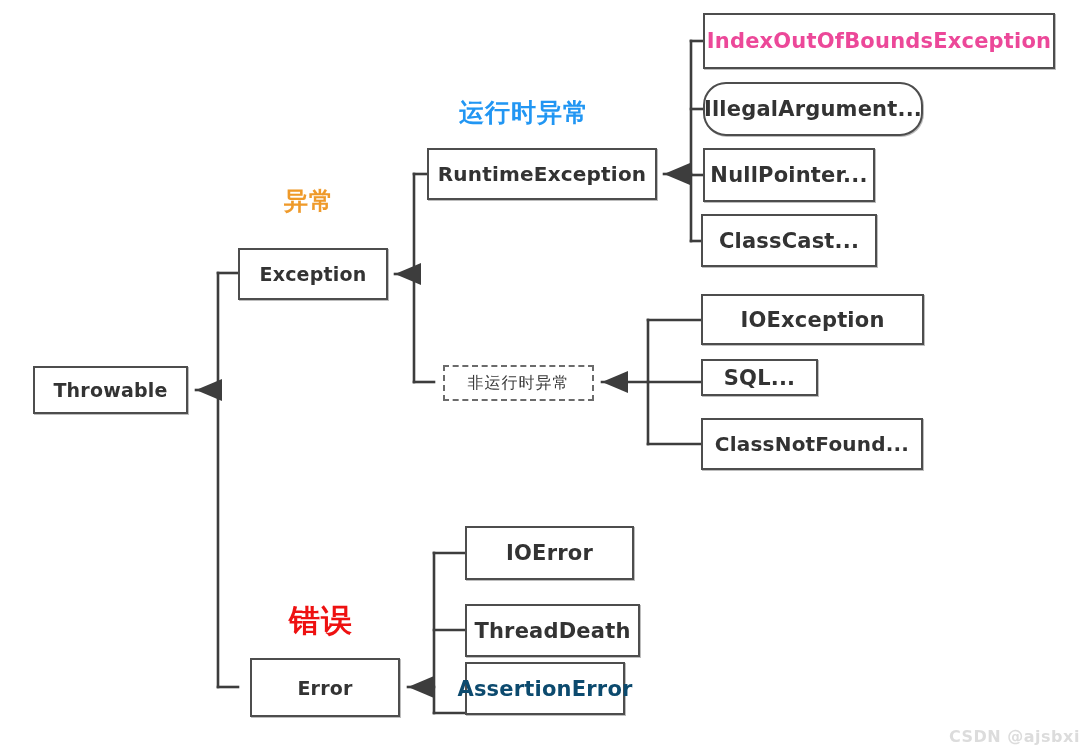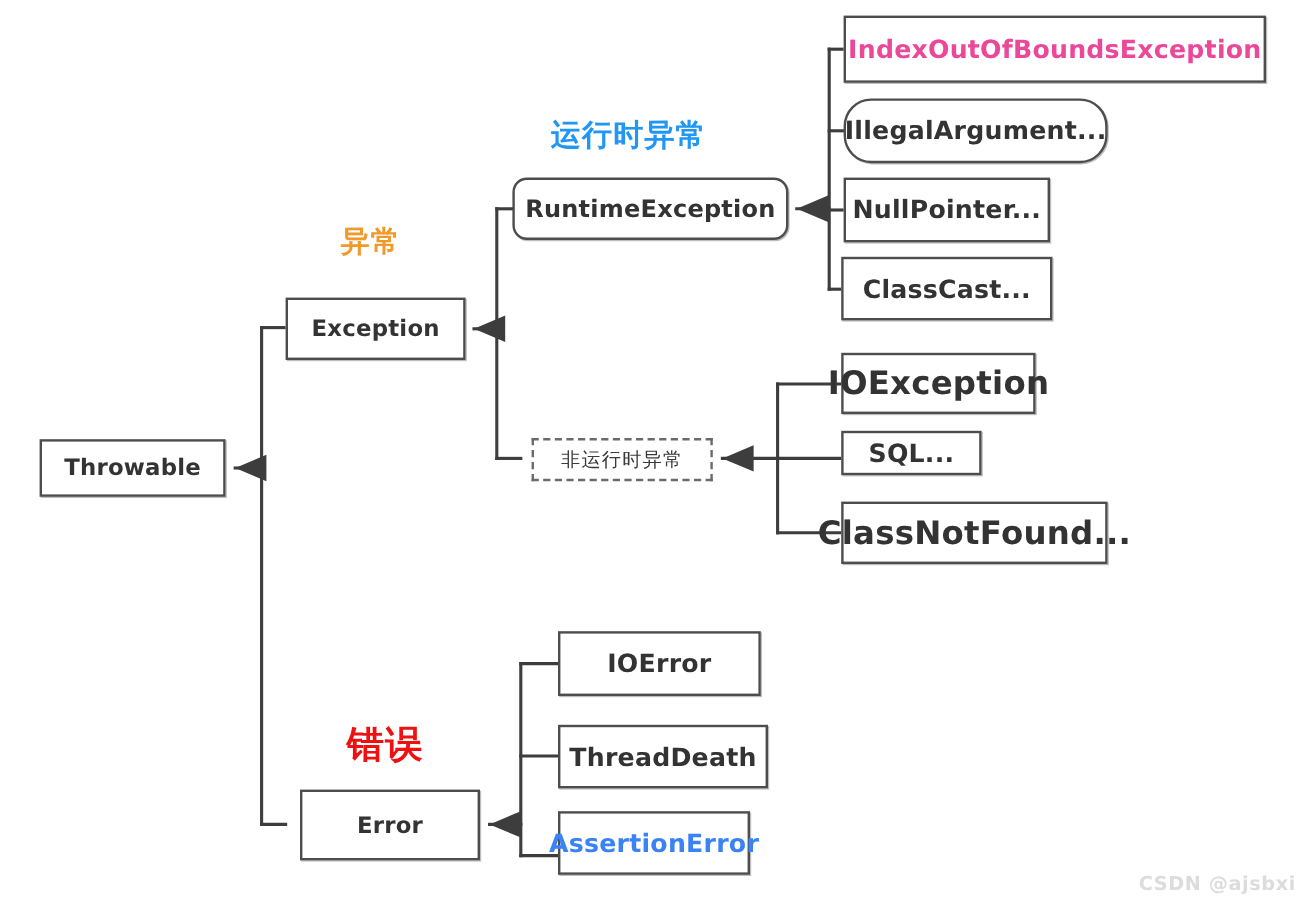--- a/index.html
+++ b/index.html
@@ -92,33 +92,33 @@
       <line x1="434" y1="553" x2="465" y2="553" stroke="#3d3d3d" stroke-width="2.6" stroke-linecap="square"></line>
       <line x1="434" y1="630" x2="465" y2="630" stroke="#3d3d3d" stroke-width="2.6" stroke-linecap="square"></line>
       <line x1="434" y1="713" x2="465" y2="713" stroke="#3d3d3d" stroke-width="2.6" stroke-linecap="square"></line>
       <line x1="408" y1="687" x2="434" y2="687" stroke="#3d3d3d" stroke-width="2.6" stroke-linecap="square"></line>
       <polygon points="408,687 434,676 434,698" fill="#3d3d3d"></polygon>
     </svg>
 
   <div id="nodes-layer">
       <div class="node" style="left: 33px; top: 366px; width: 155px; height: 48px; font-size: 19px; border-color: rgb(77, 77, 77); color: rgb(51, 51, 51);">Throwable</div>
       <div class="node" style="left: 238px; top: 248px; width: 150px; height: 52px; font-size: 19px; border-color: rgb(77, 77, 77); color: rgb(51, 51, 51);">Exception</div>
-      <div class="node" style="left: 427px; top: 148px; width: 230px; height: 52px; font-size: 20px; border-color: rgb(77, 77, 77); color: rgb(51, 51, 51); border-radius: 12px;">RuntimeException</div>
+      <div class="node" style="left: 427px; top: 148px; width: 230px; height: 52px; font-size: 20px; border-color: rgb(77, 77, 77); color: rgb(51, 51, 51);">RuntimeException</div>
       <div class="node dashed" style="left: 443px; top: 365px; width: 151px; height: 36px; font-size: 16px; border-color: rgb(107, 107, 107); color: rgb(58, 58, 58);">非运行时异常</div>
       <div class="node" style="left: 250px; top: 658px; width: 150px; height: 59px; font-size: 19px; border-color: rgb(77, 77, 77); color: rgb(51, 51, 51);">Error</div>
       <div class="node" style="left: 703px; top: 13px; width: 352px; height: 56px; font-size: 21px; border-color: rgb(77, 77, 77); color: #ec4899;">IndexOutOfBoundsException</div>
       <div class="node" style="left: 703px; top: 82px; width: 220px; height: 54px; font-size: 21px; border-color: rgb(77, 77, 77); color: rgb(51, 51, 51); border-radius: 23px;">IllegalArgument...</div>
       <div class="node" style="left: 703px; top: 148px; width: 172px; height: 54px; font-size: 21px; border-color: rgb(77, 77, 77); color: rgb(51, 51, 51);">NullPointer...</div>
       <div class="node" style="left: 701px; top: 214px; width: 176px; height: 53px; font-size: 21px; border-color: rgb(77, 77, 77); color: rgb(51, 51, 51);">ClassCast...</div>
-      <div class="node" style="left: 701px; top: 294px; width: 162px; height: 51px; font-size: 27px; border-color: rgb(77, 77, 77); color: rgb(51, 51, 51);">IOException</div>
+      <div class="node" style="left: 701px; top: 294px; width: 223px; height: 51px; font-size: 21px; border-color: rgb(77, 77, 77); color: rgb(51, 51, 51);">IOException</div>
       <div class="node" style="left: 701px; top: 359px; width: 117px; height: 37px; font-size: 21px; border-color: rgb(77, 77, 77); color: rgb(51, 51, 51);">SQL...</div>
-      <div class="node" style="left: 701px; top: 418px; width: 222px; height: 52px; font-size: 27px; border-color: rgb(77, 77, 77); color: rgb(51, 51, 51);">ClassNotFound...</div>
+      <div class="node" style="left: 701px; top: 418px; width: 222px; height: 52px; font-size: 20px; border-color: rgb(77, 77, 77); color: rgb(51, 51, 51);">ClassNotFound...</div>
       <div class="node" style="left: 465px; top: 526px; width: 169px; height: 54px; font-size: 21px; border-color: rgb(77, 77, 77); color: rgb(51, 51, 51);">IOError</div>
       <div class="node" style="left: 465px; top: 604px; width: 175px; height: 53px; font-size: 21px; border-color: rgb(77, 77, 77); color: rgb(51, 51, 51); text-align: right;">ThreadDeath</div>
-      <div class="node" style="left: 465px; top: 676px; width: 160px; height: 53px; font-size: 21px; border-color: rgb(77, 77, 77); color: #3b82f6;">AssertionError</div>
+      <div class="node" style="left: 465px; top: 662px; width: 160px; height: 53px; font-size: 21px; border-color: rgb(77, 77, 77); color: #0c4a6e;">AssertionError</div>
     </div>
   <div id="labels-layer">
       <div class="label" style="left: 459px; top: 96px; font-size: 25px; color: rgb(33, 150, 243);">运行时异常</div>
       <div class="label" style="left: 284px; top: 185px; font-size: 24px; color: rgb(239, 154, 42);">异常</div>
       <div class="label" style="left: 289px; top: 600px; font-size: 31px; color: rgb(238, 17, 17);">错误</div>
     </div>
 
   <div class="watermark" style="left: 949px; top: 727px; color: rgb(220, 220, 220);">CSDN @ajsbxi</div>
 
 </div>

